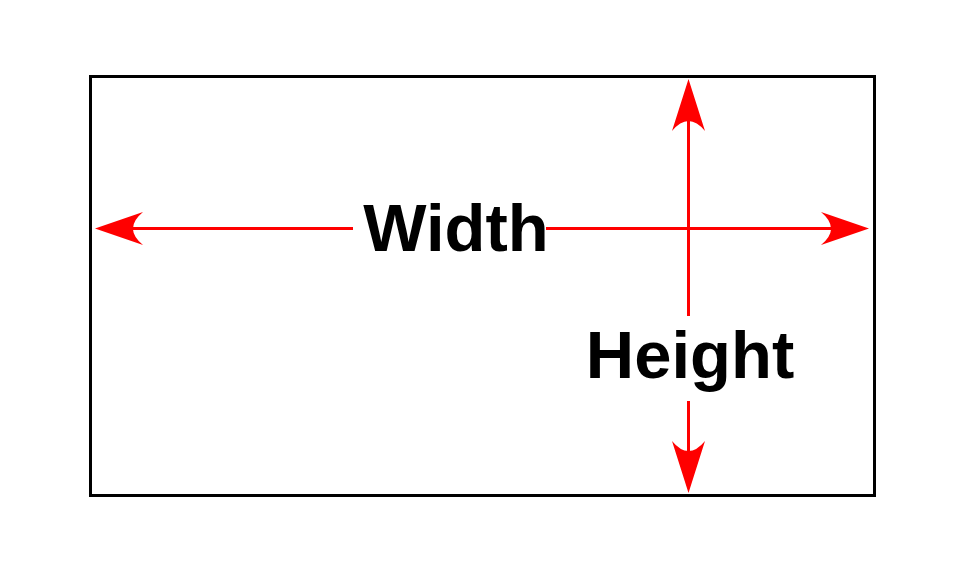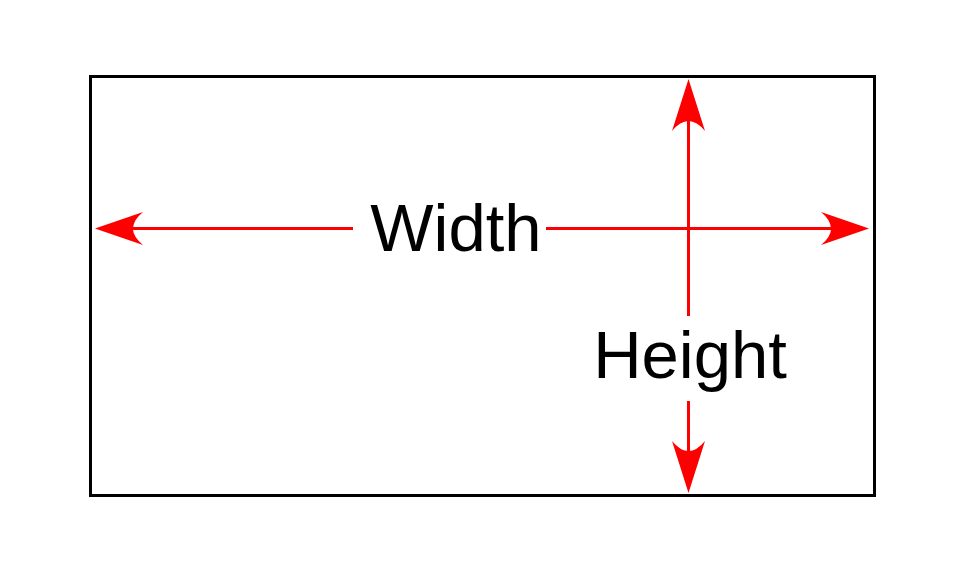--- a/index.html
+++ b/index.html
@@ -6,20 +6,21 @@
     margin: 0;
     padding: 0;
     background: #ffffff;
   }
   .canvas {
     position: relative;
     width: 960px;
     height: 571px;
     background: #ffffff;
     overflow: hidden;
+    font-weight: bold;
   }
   .rect-outline {
     fill: none;
     stroke: #000000;
     stroke-width: 3;
   }
   .arrow-line {
     stroke: #ff0000;
     stroke-width: 3;
     fill: none;

